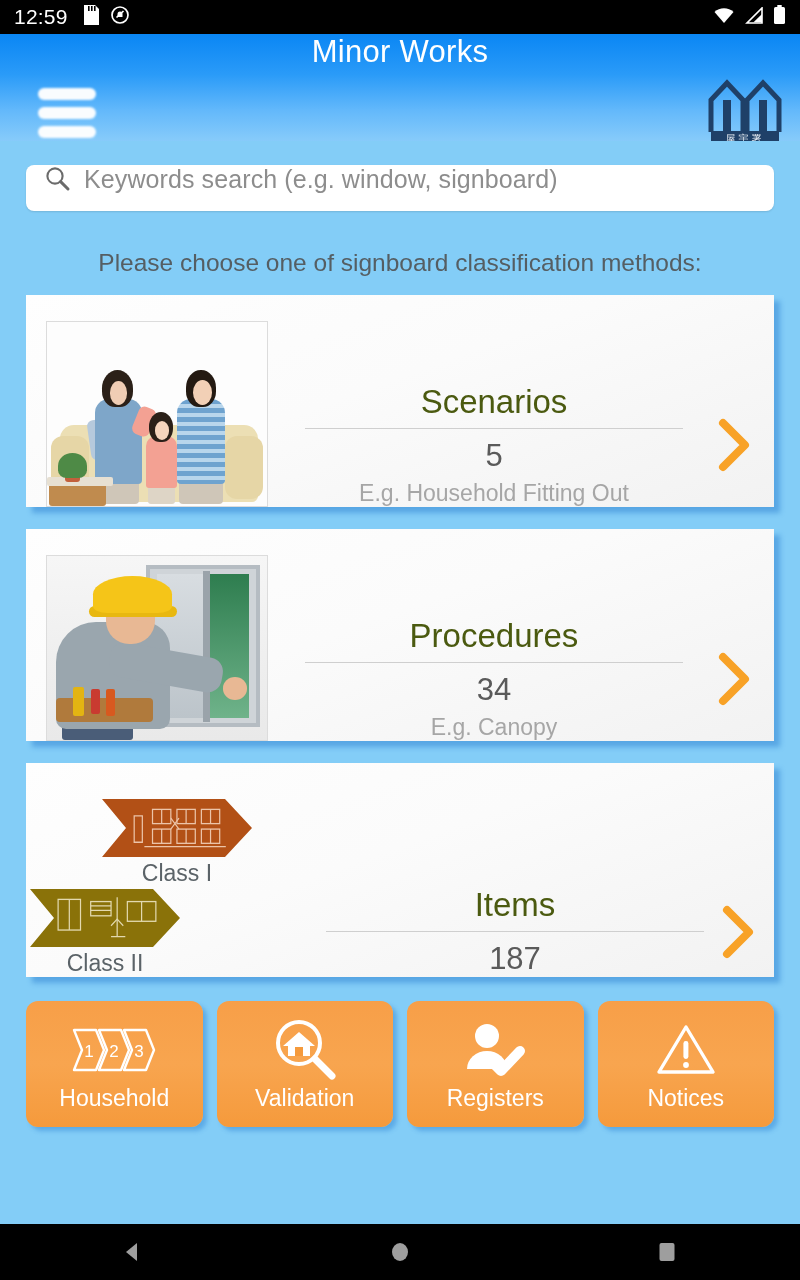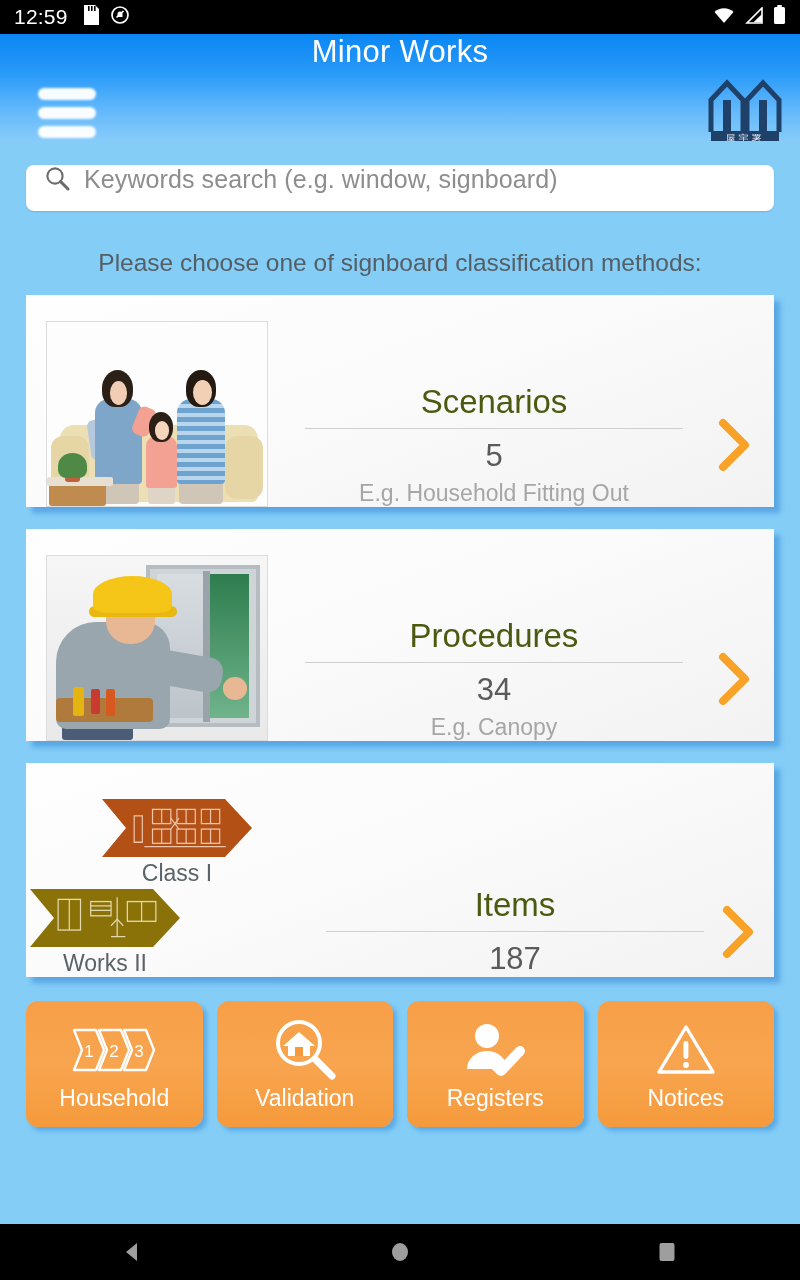--- a/index.html
+++ b/index.html
@@ -408,21 +408,21 @@
                     <rect x="38" y="6" width="20" height="13"></rect>
                       <path d="M38,10 h20 M38,14 h20"></path>
                     <rect x="74" y="6" width="28" height="18"></rect>
                       <path d="M88,6 v18"></path>
                     <path d="M64,2 v36 M58,38 h14"></path>
                       <path d="M58,28 l6,-6 l6,6"></path>
                   </g>
                 </svg>
               </span>
             </div>
-            <div class="class-label">Works II</div>
+            <div class="class-label">Class II</div>
           </div>
         </div>
       </div>
       <div class="card-info">
         <div class="items-inner">
           <div class="card-title">Items</div>
           <div class="card-rule"></div>
           <div class="card-count">187</div>
         </div>
         <span class="chevron-right">

